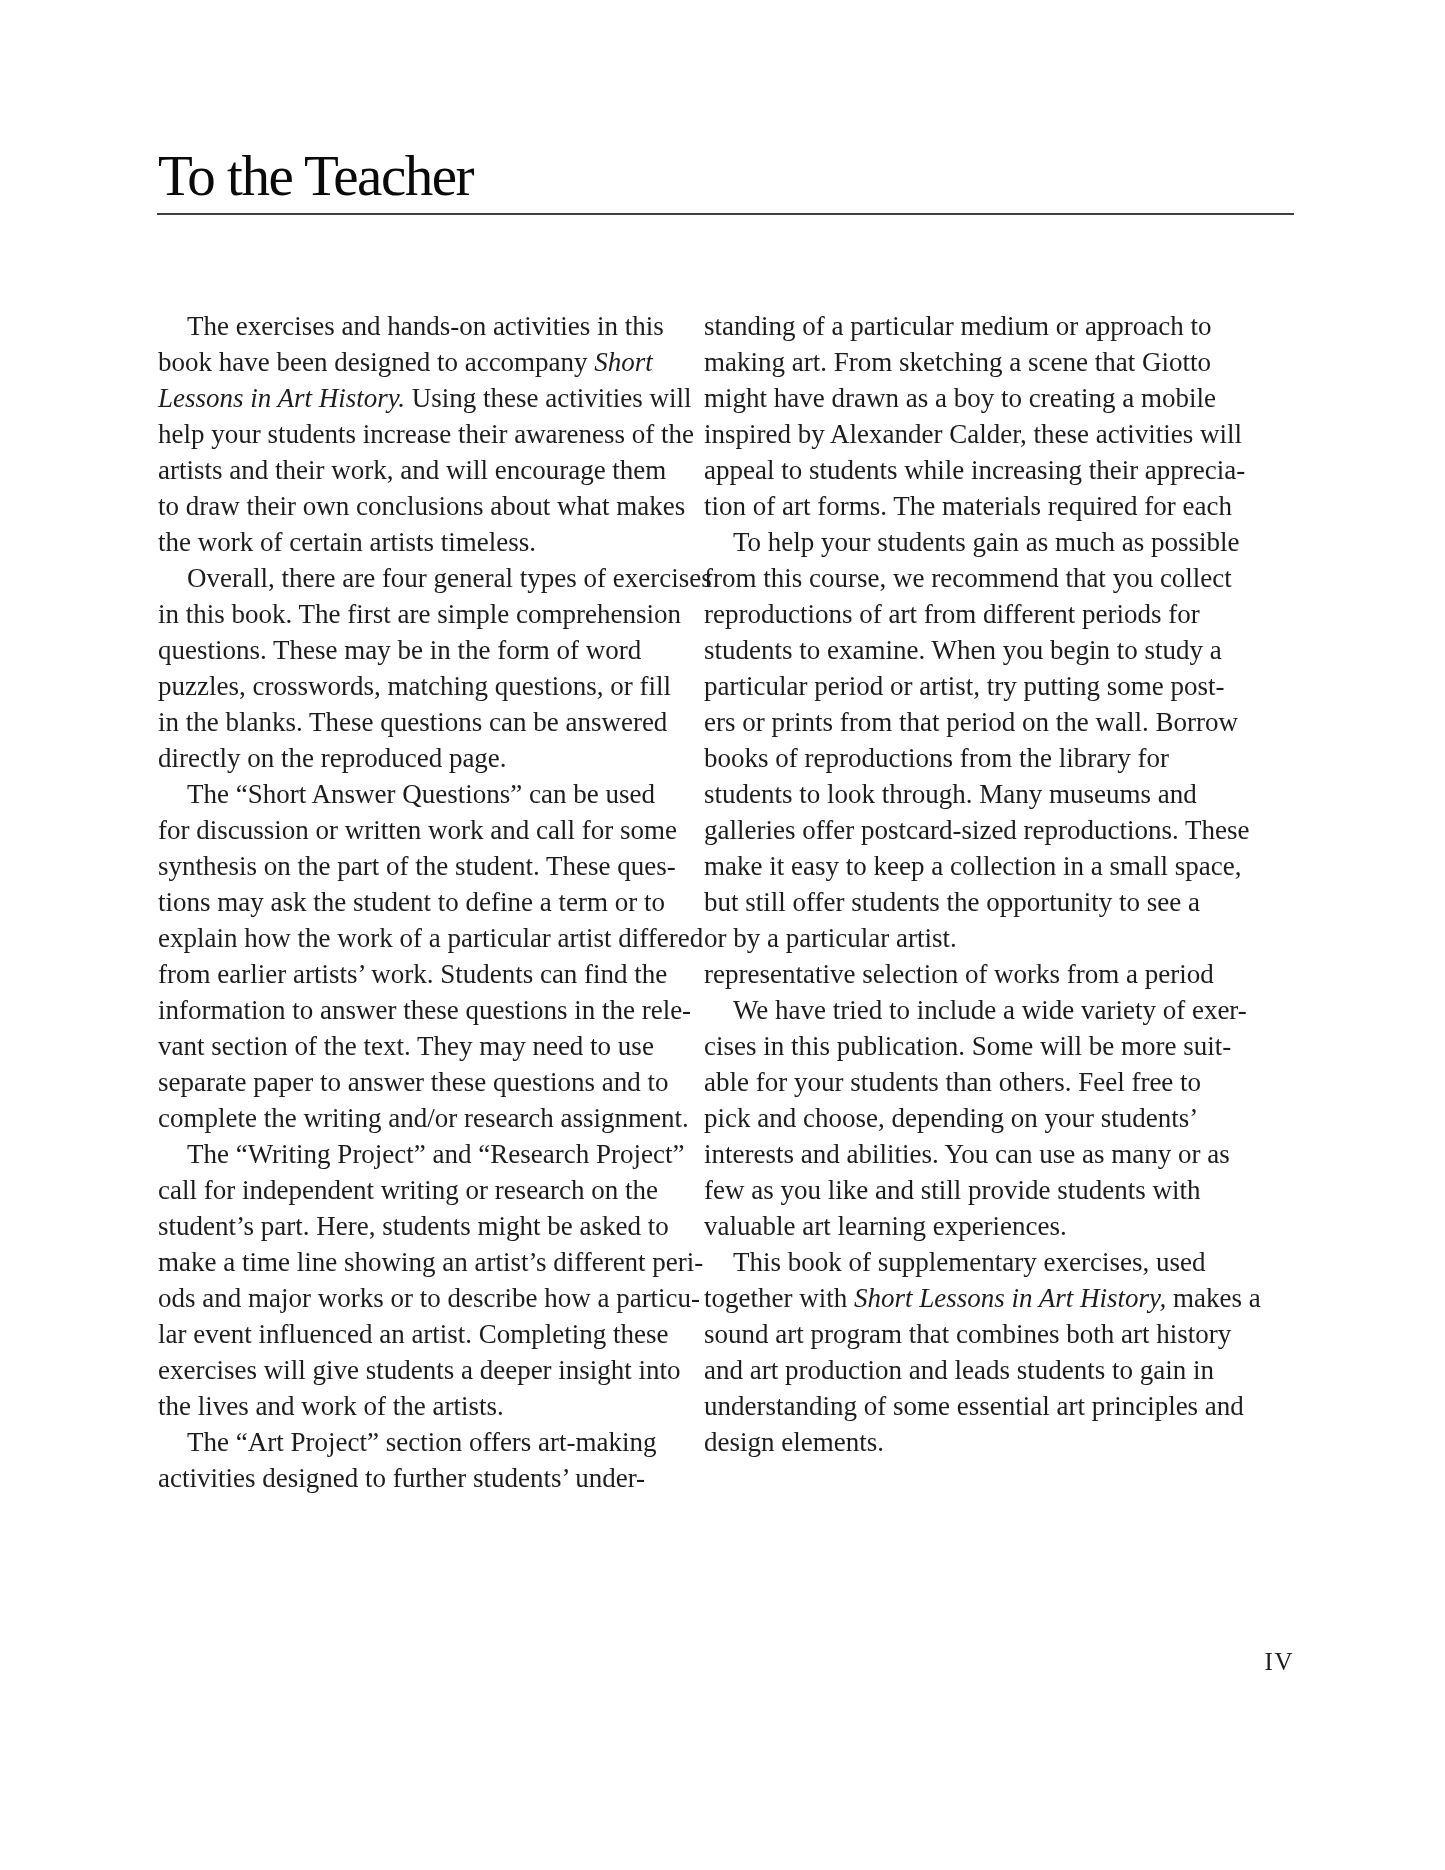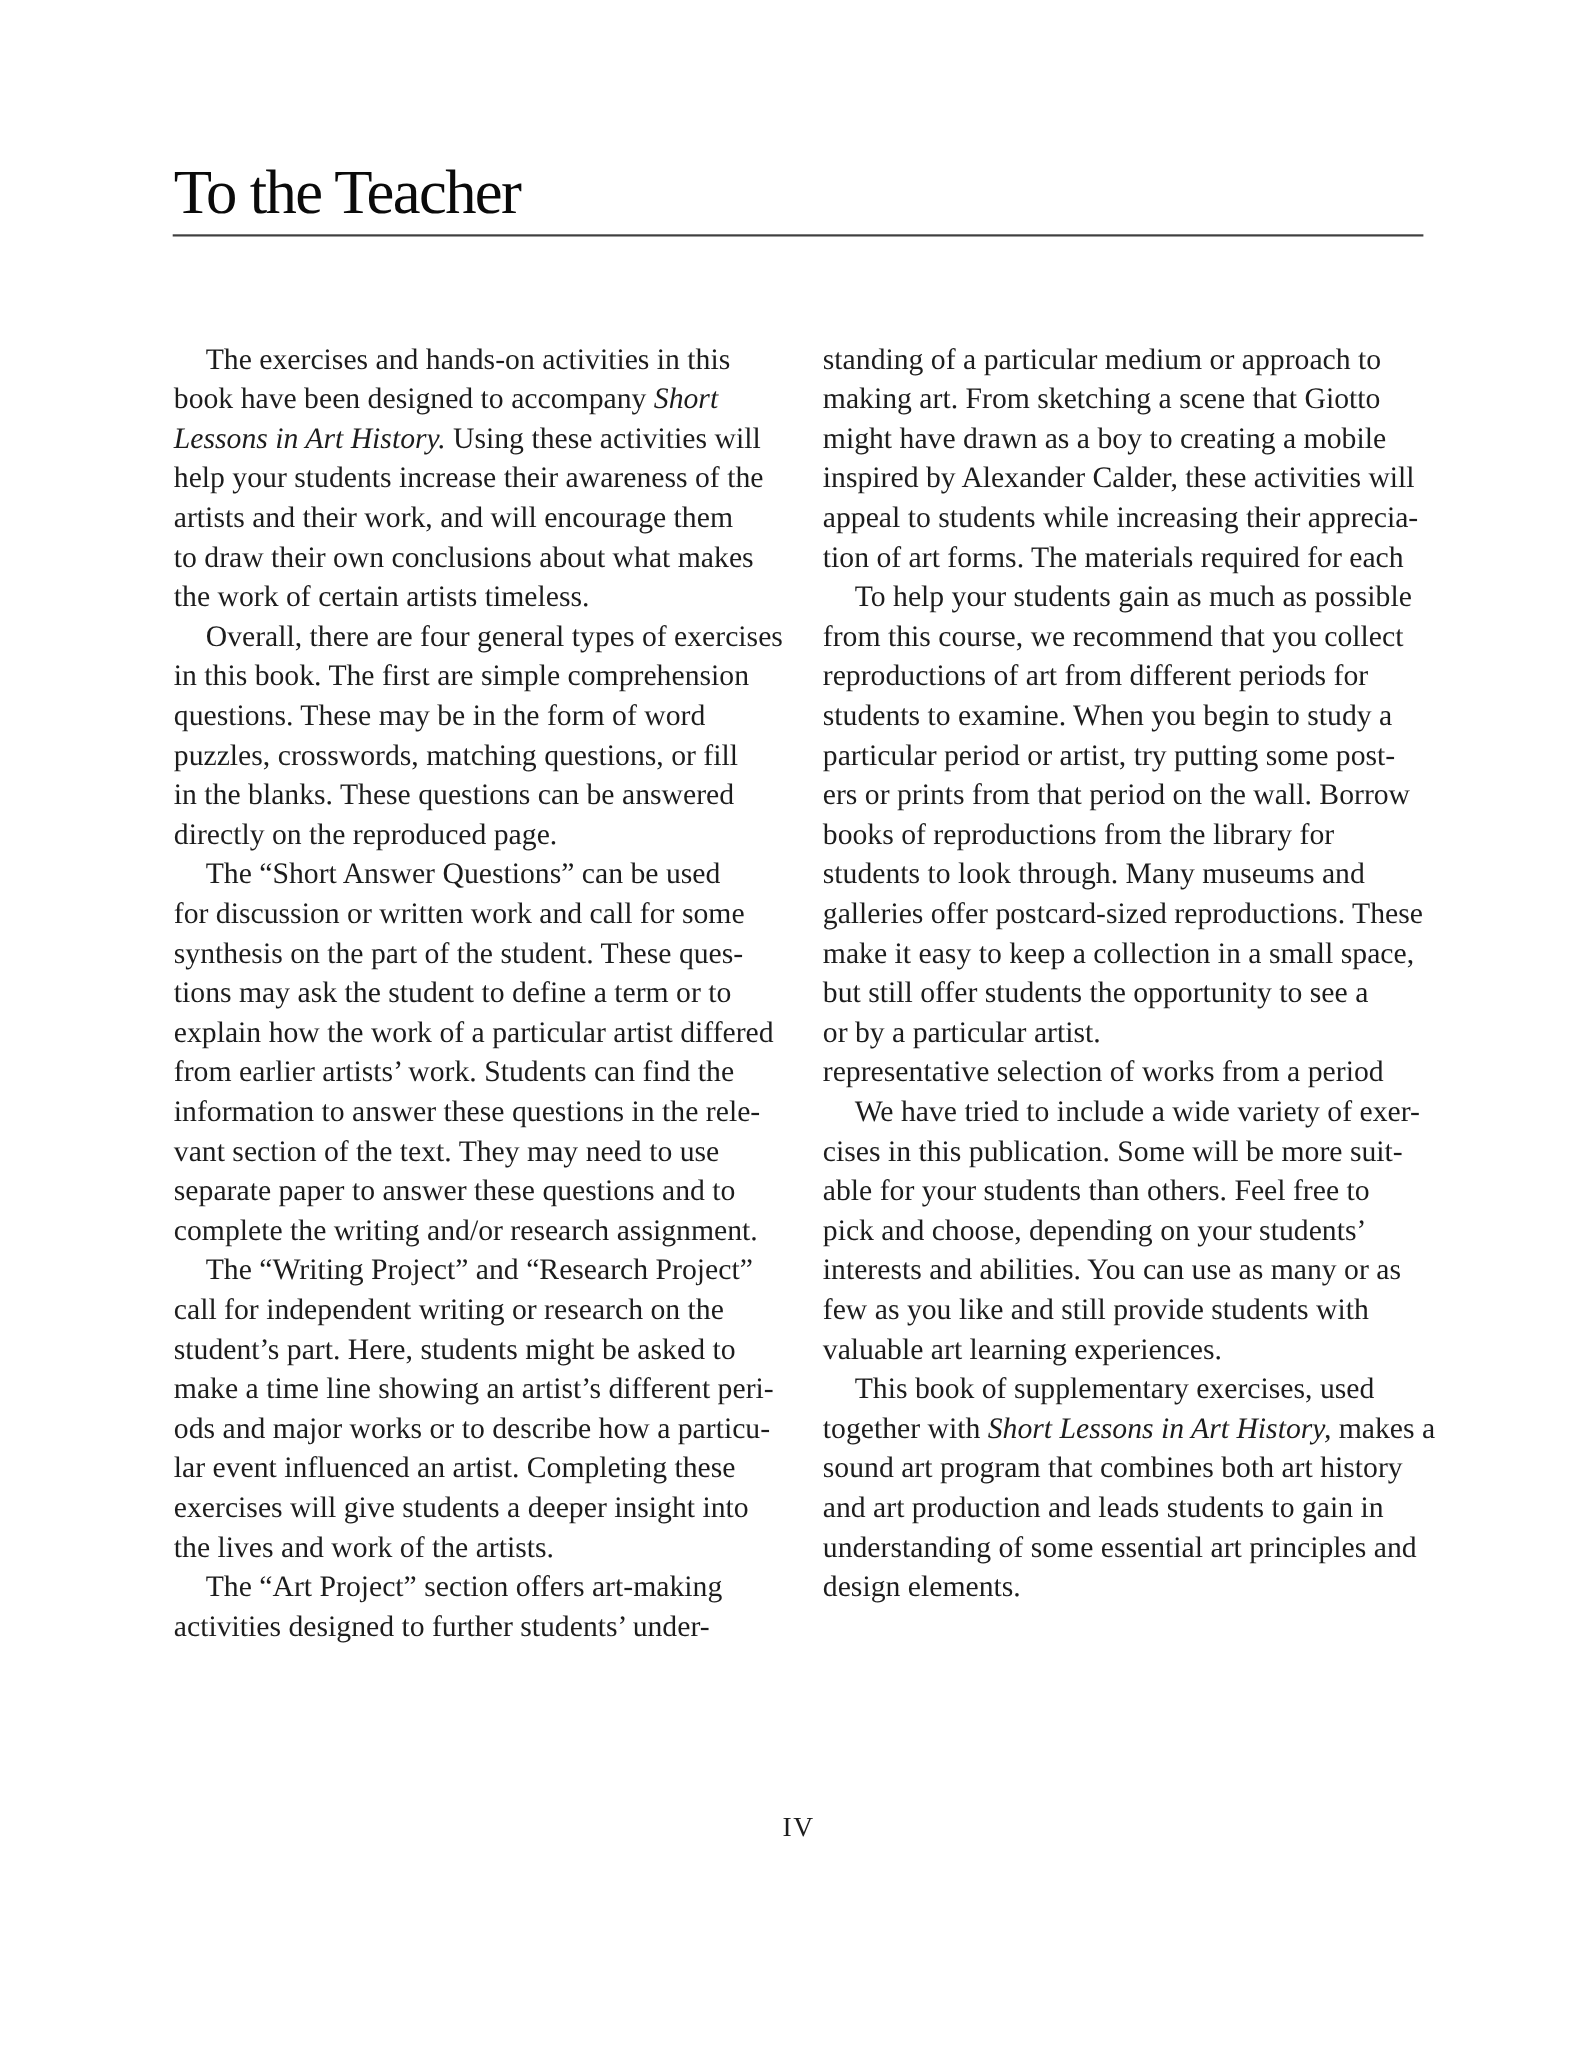--- a/index.html
+++ b/index.html
@@ -34,30 +34,30 @@
   }
   .col {
     position: absolute;
     top: 308px;
     width: 560px;
     font-size: 27px;
     line-height: 36px;
     color: var(--text, #1d1d1d);
   }
   .col-left  { left: 158px; }
-  .col-right { left: 748px; }
+  .col-right { left: 704px; }
   .line { white-space: nowrap; height: 36px; }
   .line.indent { padding-left: 29px; }
   .line em { font-style: italic; }
   .folio {
     position: absolute;
     left: 158px;
     top: 1649px;
     width: 1136px;
-    text-align: center;
+    text-align: right;
     font-size: 25px;
     letter-spacing: 1.5px;
     line-height: 1;
     color: var(--text, #1d1d1d);
   }
 </style>
 </head>
 <body>
 
 <div class="page">

